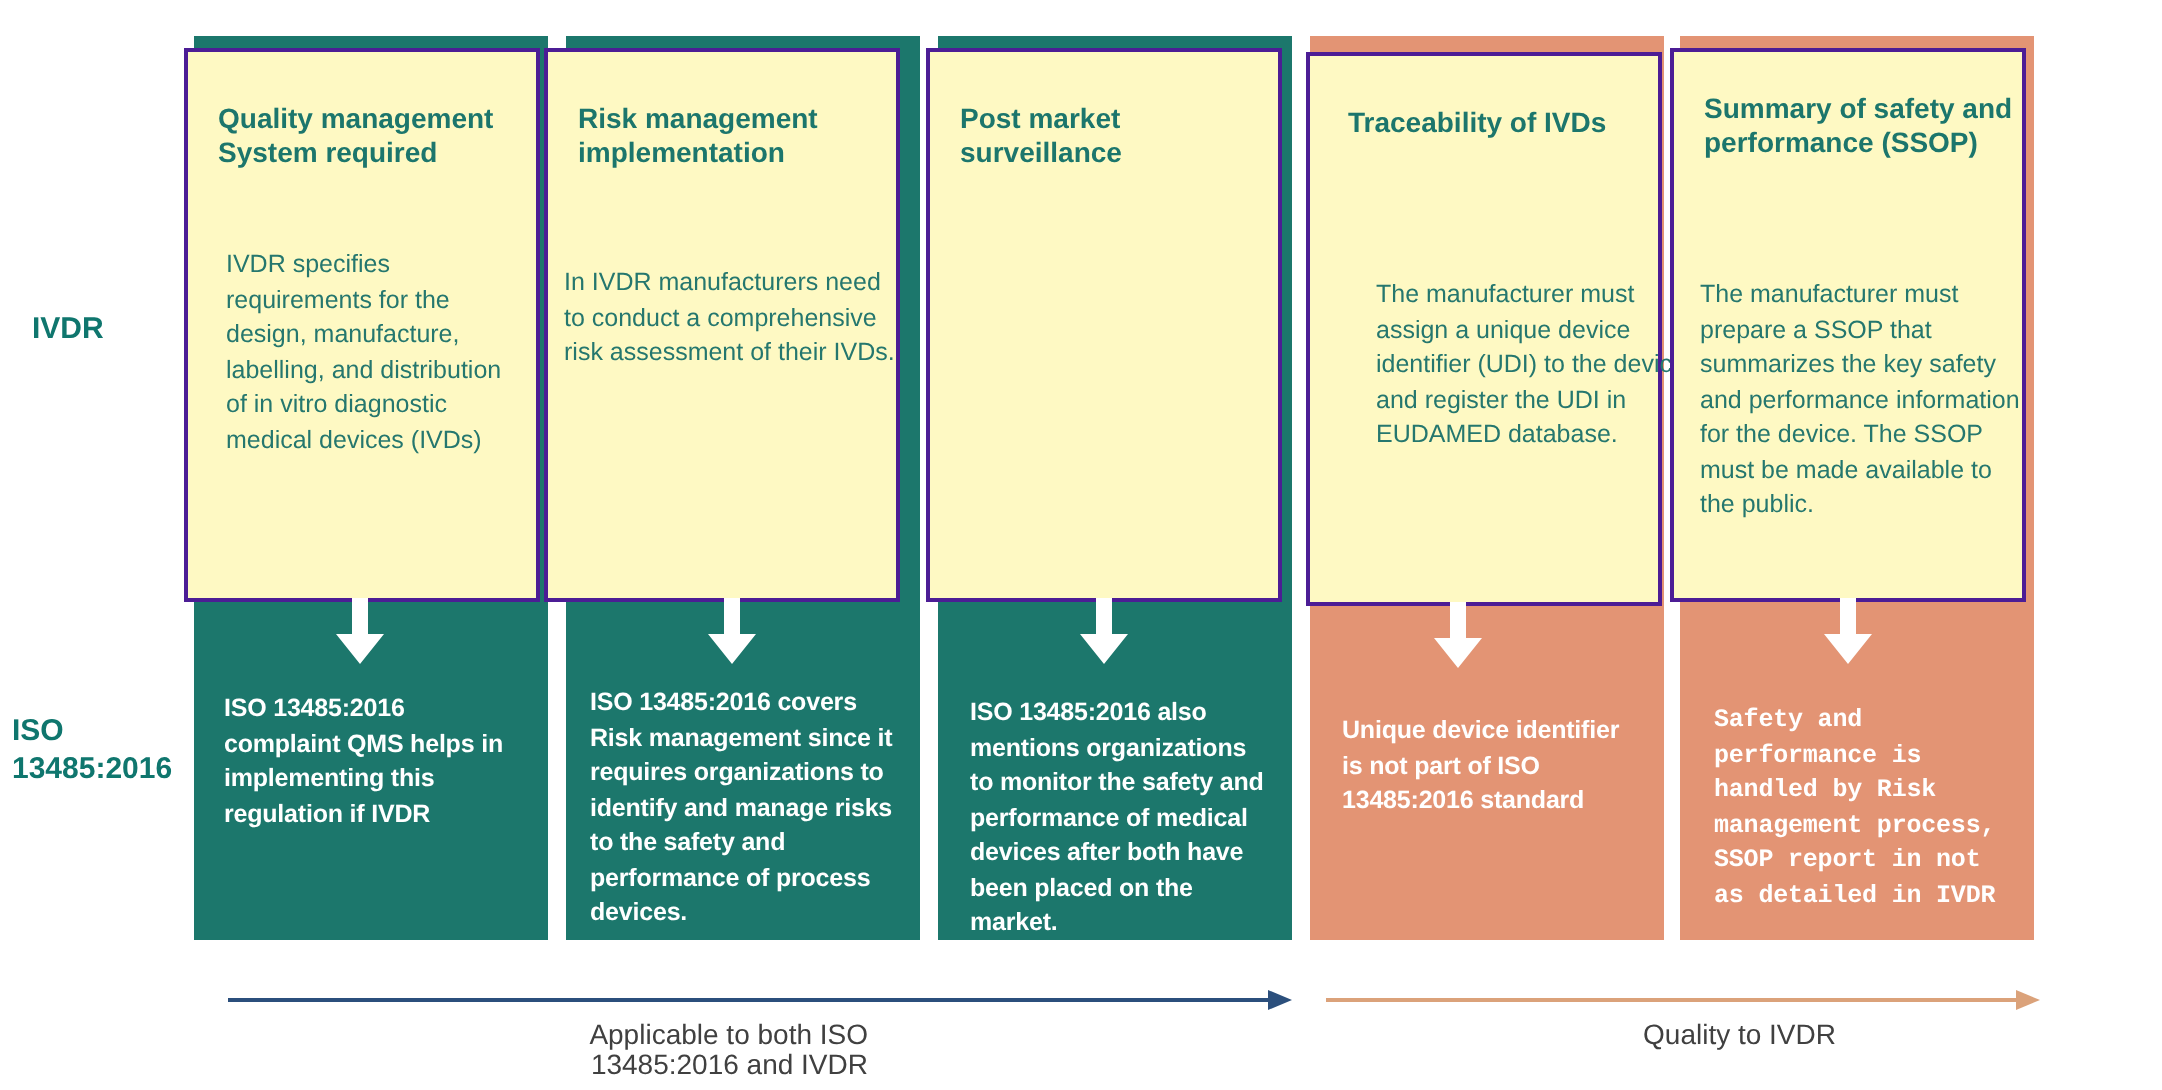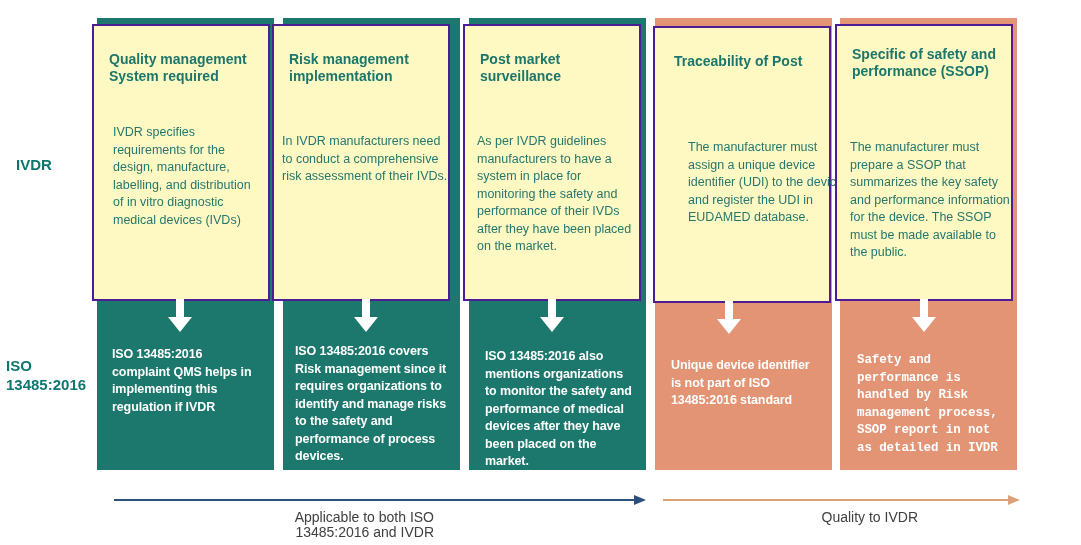--- a/index.html
+++ b/index.html
@@ -62,40 +62,39 @@
   <div class="card-desc" style="left:8px; top:107px; width:168px;">In IVDR manufacturers need to conduct a comprehensive risk assessment of their IVDs.</div>
 </div>
 <svg class="down-arrow" style="left:354px; top:299px;" viewBox="0 0 24 34">
     <polygon points="8,0 16,0 16,18 24,18 12,33 0,18 8,18" fill="#ffffff"></polygon>
   </svg>
 <div class="iso-text" style="left:295px; top:343px; width:160px;">ISO 13485:2016 covers Risk management since it requires organizations to identify and manage risks to the safety and performance of process devices.</div>
 
 <div class="col-bg teal" style="left:469px;"></div>
 <div class="card" style="left:463px; top:24px;">
   <div class="card-title" style="top:25px; width:150px;">Post market surveillance</div>
-  <div class="card-desc" style="left:12px; top:107px; width:164px;">As per IVDR guidelines manufacturers to have a system in place for monitoring the safety and performance of their IVDs after they have been placed on the market.</div>
 </div>
 <svg class="down-arrow" style="left:540px; top:299px;" viewBox="0 0 24 34">
     <polygon points="8,0 16,0 16,18 24,18 12,33 0,18 8,18" fill="#ffffff"></polygon>
   </svg>
-<div class="iso-text" style="left:485px; top:348px; width:150px;">ISO 13485:2016 also mentions organizations to monitor the safety and performance of medical devices after they have been placed on the market.</div>
+<div class="iso-text" style="left:485px; top:348px; width:150px;">ISO 13485:2016 also mentions organizations to monitor the safety and performance of medical devices after both have been placed on the market.</div>
 
 <div class="col-bg salmon" style="left:655px;"></div>
 <div class="card" style="left:653px; top:26px;">
-  <div class="card-title" style="left:19px; top:25px; width:150px;">Traceability of Post</div>
+  <div class="card-title" style="left:19px; top:25px; width:150px;">Traceability of IVDs</div>
   <div class="card-desc" style="left:11px; top:111px; width:165px;margin-left:22px;">The manufacturer must assign a unique device identifier (UDI) to the device and register the UDI in EUDAMED database.</div>
 </div>
 <svg class="down-arrow" style="left:717px; top:301px;" viewBox="0 0 24 34">
     <polygon points="8,0 16,0 16,18 24,18 12,33 0,18 8,18" fill="#ffffff"></polygon>
   </svg>
 <div class="iso-text" style="left:671px; top:357px; width:150px;">Unique device identifier is not part of ISO 13485:2016 standard</div>
 
 <div class="col-bg salmon" style="left:840px;"></div>
 <div class="card" style="left:835px; top:24px;">
-  <div class="card-title" style="top:20px; width:155px;">Specific of safety and performance (SSOP)</div>
+  <div class="card-title" style="top:20px; width:155px;">Summary of safety and performance (SSOP)</div>
   <div class="card-desc" style="left:13px; top:113px; width:162px;">The manufacturer must prepare a SSOP that summarizes the key safety and performance information for the device. The SSOP must be made available to the public.</div>
 </div>
 <svg class="down-arrow" style="left:912px; top:299px;" viewBox="0 0 24 34">
     <polygon points="8,0 16,0 16,18 24,18 12,33 0,18 8,18" fill="#ffffff"></polygon>
   </svg>
 <div class="iso-text" style="left:857px; top:352px; width:155px;font-family:Liberation Mono, monospace;">Safety and performance is handled by Risk management process, SSOP report in not as detailed in IVDR</div>
 
 <svg class="flow" width="1081" height="545">
   <g>
     <line x1="114" y1="500" x2="637" y2="500" stroke="#2b4f7c" stroke-width="2"></line>

